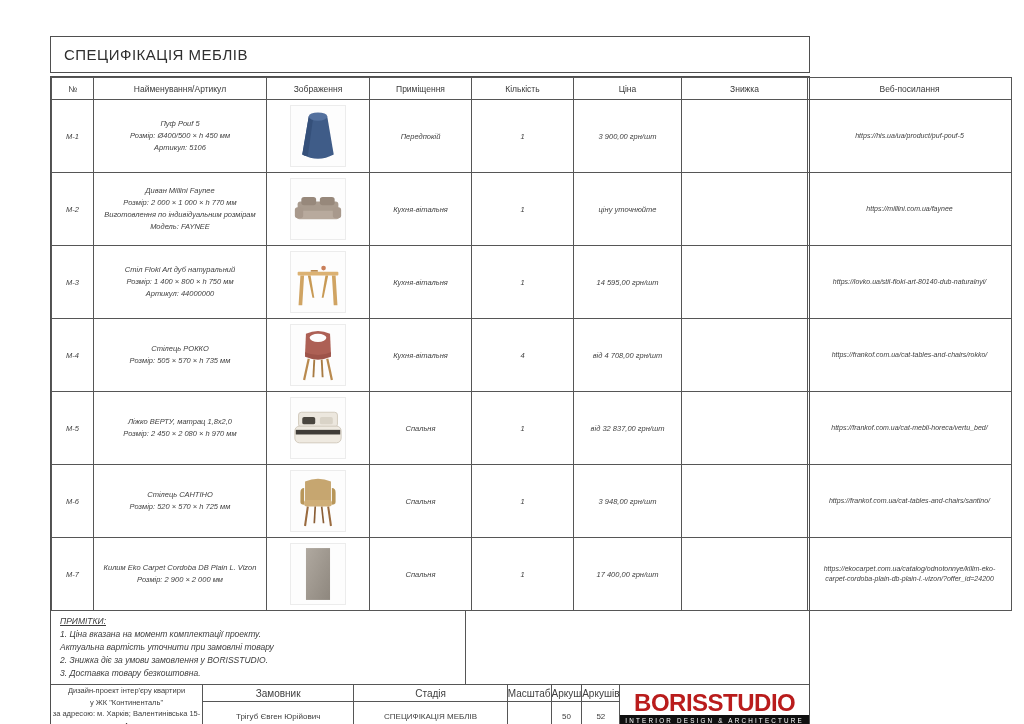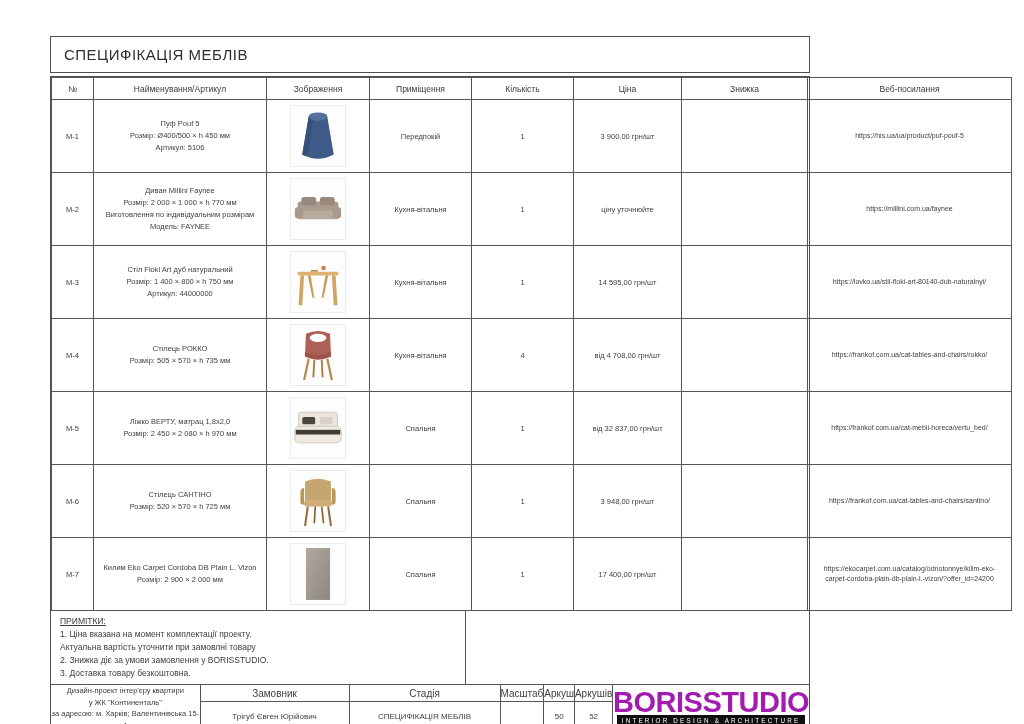--- a/index.html
+++ b/index.html
@@ -14,51 +14,51 @@
     height:37px; border:1px solid #4f4f4f; display:flex; align-items:center;
     padding-left:13px; font-size:15px; letter-spacing:.5px; color:#2f2f2f;
   }
   .main-box { margin-top:3px; height:654px; border:1px solid #4f4f4f; display:flex; flex-direction:column; }
 
   table.spec { border-collapse:collapse; width:100%; table-layout:fixed; }
   .spec th, .spec td { border:1px solid #565656; vertical-align:middle; text-align:center; }
   .spec thead tr { height:22px; }
   .spec th { font-weight:normal; font-size:8.5px; color:#3a3a3a; }
   .spec tbody tr { height:73px; }
-  .spec td { font-size:7.5px; color:#414141; }
+  .spec td { font-size:7.5px; color:#414141;font-style:italic; }
   .nl { line-height:12px; }
   .link-text { font-size:7px; line-height:10px; padding:0 10px; overflow-wrap:break-word; }
 
   .imgbox {
     width:56px; height:62px; margin:0 auto; background:#fdfdfd;
     border:1px solid #ececec; display:flex; align-items:center; justify-content:center;
   }
 
-  .notes-row { display:flex; height:83px; }
+  .notes-row { display:flex; height:83px;font-style:italic; }
   .notes-left { width:415px; border-right:1px solid #565656; padding:4px 9px; text-align:left; }
   .notes-left div { font-size:8.5px; line-height:13px; color:#3c3c3c; }
   .notes-heading { text-decoration:underline; }
   .notes-right { flex:1; }
 
   .footer-row { display:flex; flex:1; border-top:1px solid #565656; }
   .fcell { border-right:1px solid #565656; display:flex; flex-direction:column; }
   .fcell:last-child { border-right:none; }
   .fc-project { width:208px; justify-content:flex-start; text-align:center; font-size:7.5px; line-height:11.5px; }
   .fc-customer { width:207px; }
   .fc-stage { width:210px; }
   .fc-scale { width:57px; }
   .fc-sheet { width:36px; }
   .fc-sheets { width:38px; }
   .fc-logo { flex:1; align-items:center; justify-content:center; }
   .flabel {
     height:17px; border-bottom:1px solid #565656; font-size:10px;
     display:flex; align-items:center; justify-content:center;
   }
   .fvalue { flex:1; display:flex; align-items:center; justify-content:center; font-size:8px; }
-  .logo-word { font-size:29px; font-weight:bold; letter-spacing:-.5px; line-height:23px; color:#a21caf; }
+  .logo-word { font-size:24px; font-weight:bold; letter-spacing:-.5px; line-height:23px; color:#b91c1c; }
   .logo-bar {
     background:#101010; color:#ffffff; font-size:6.3px; letter-spacing:2.2px;
     padding:2px 5px 1px; margin-top:1px; white-space:nowrap;
   }
 </style>
 </head>
 <body>
 
 <div class="sheet">
 

